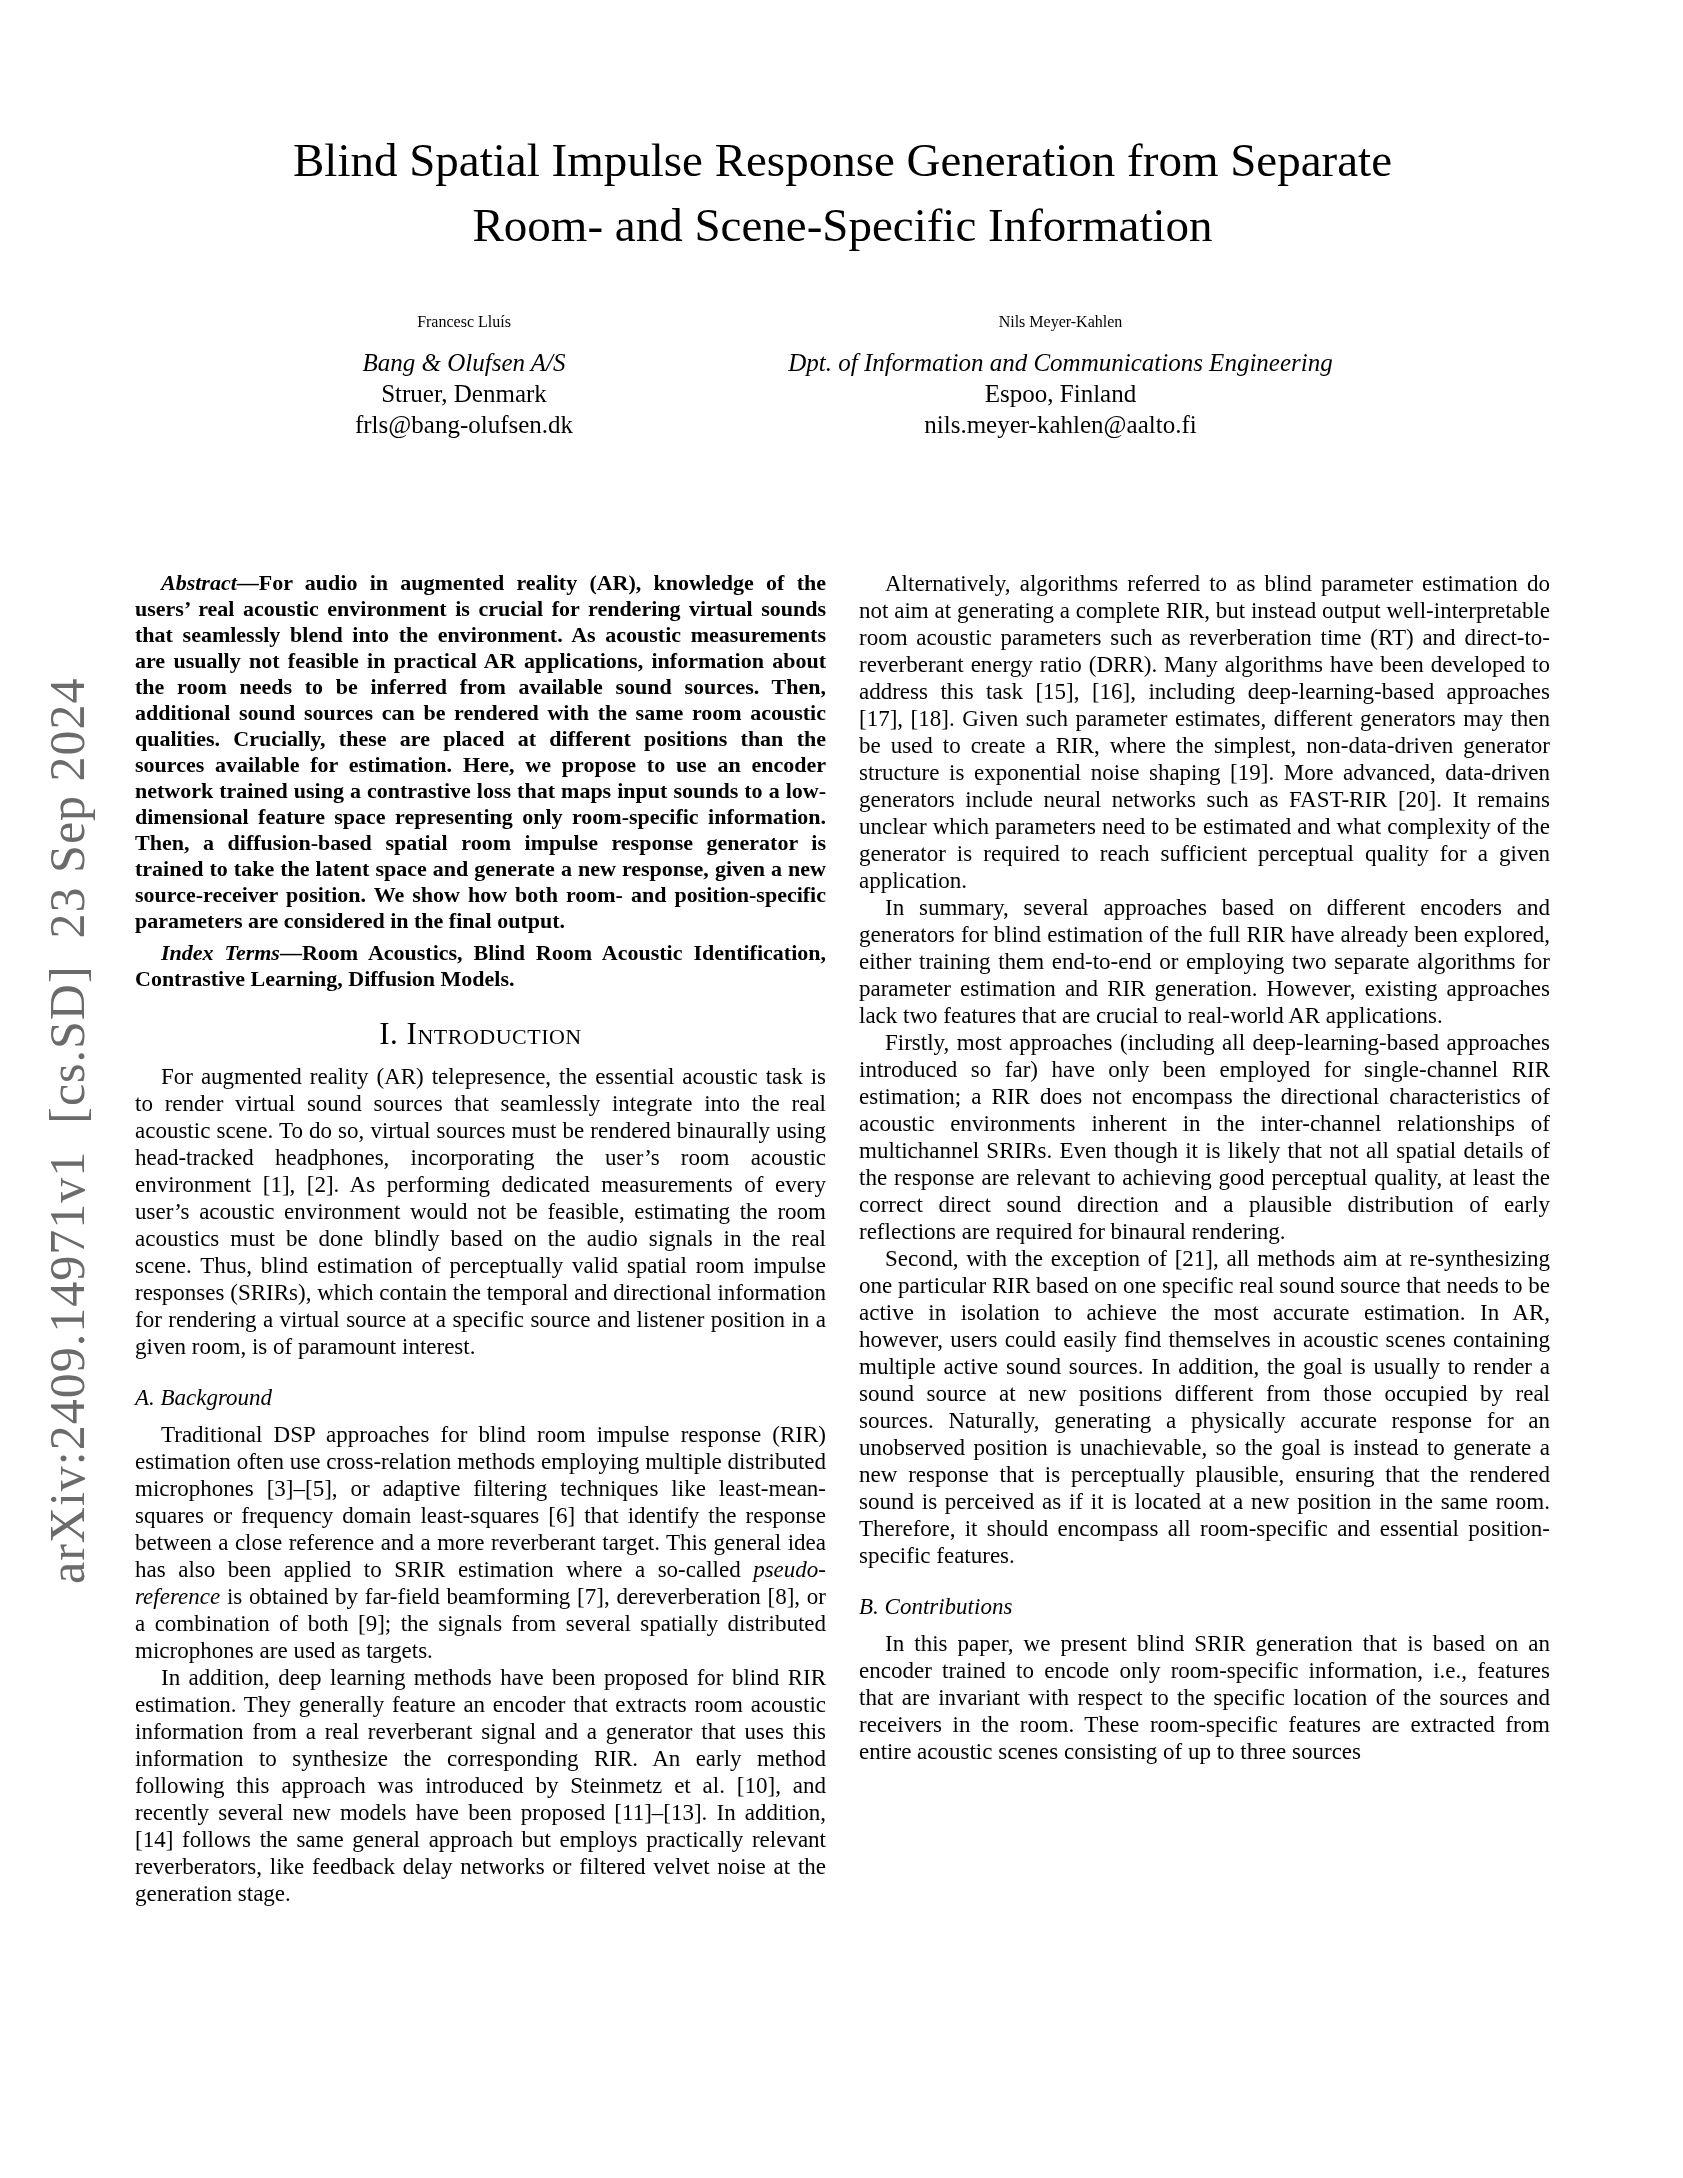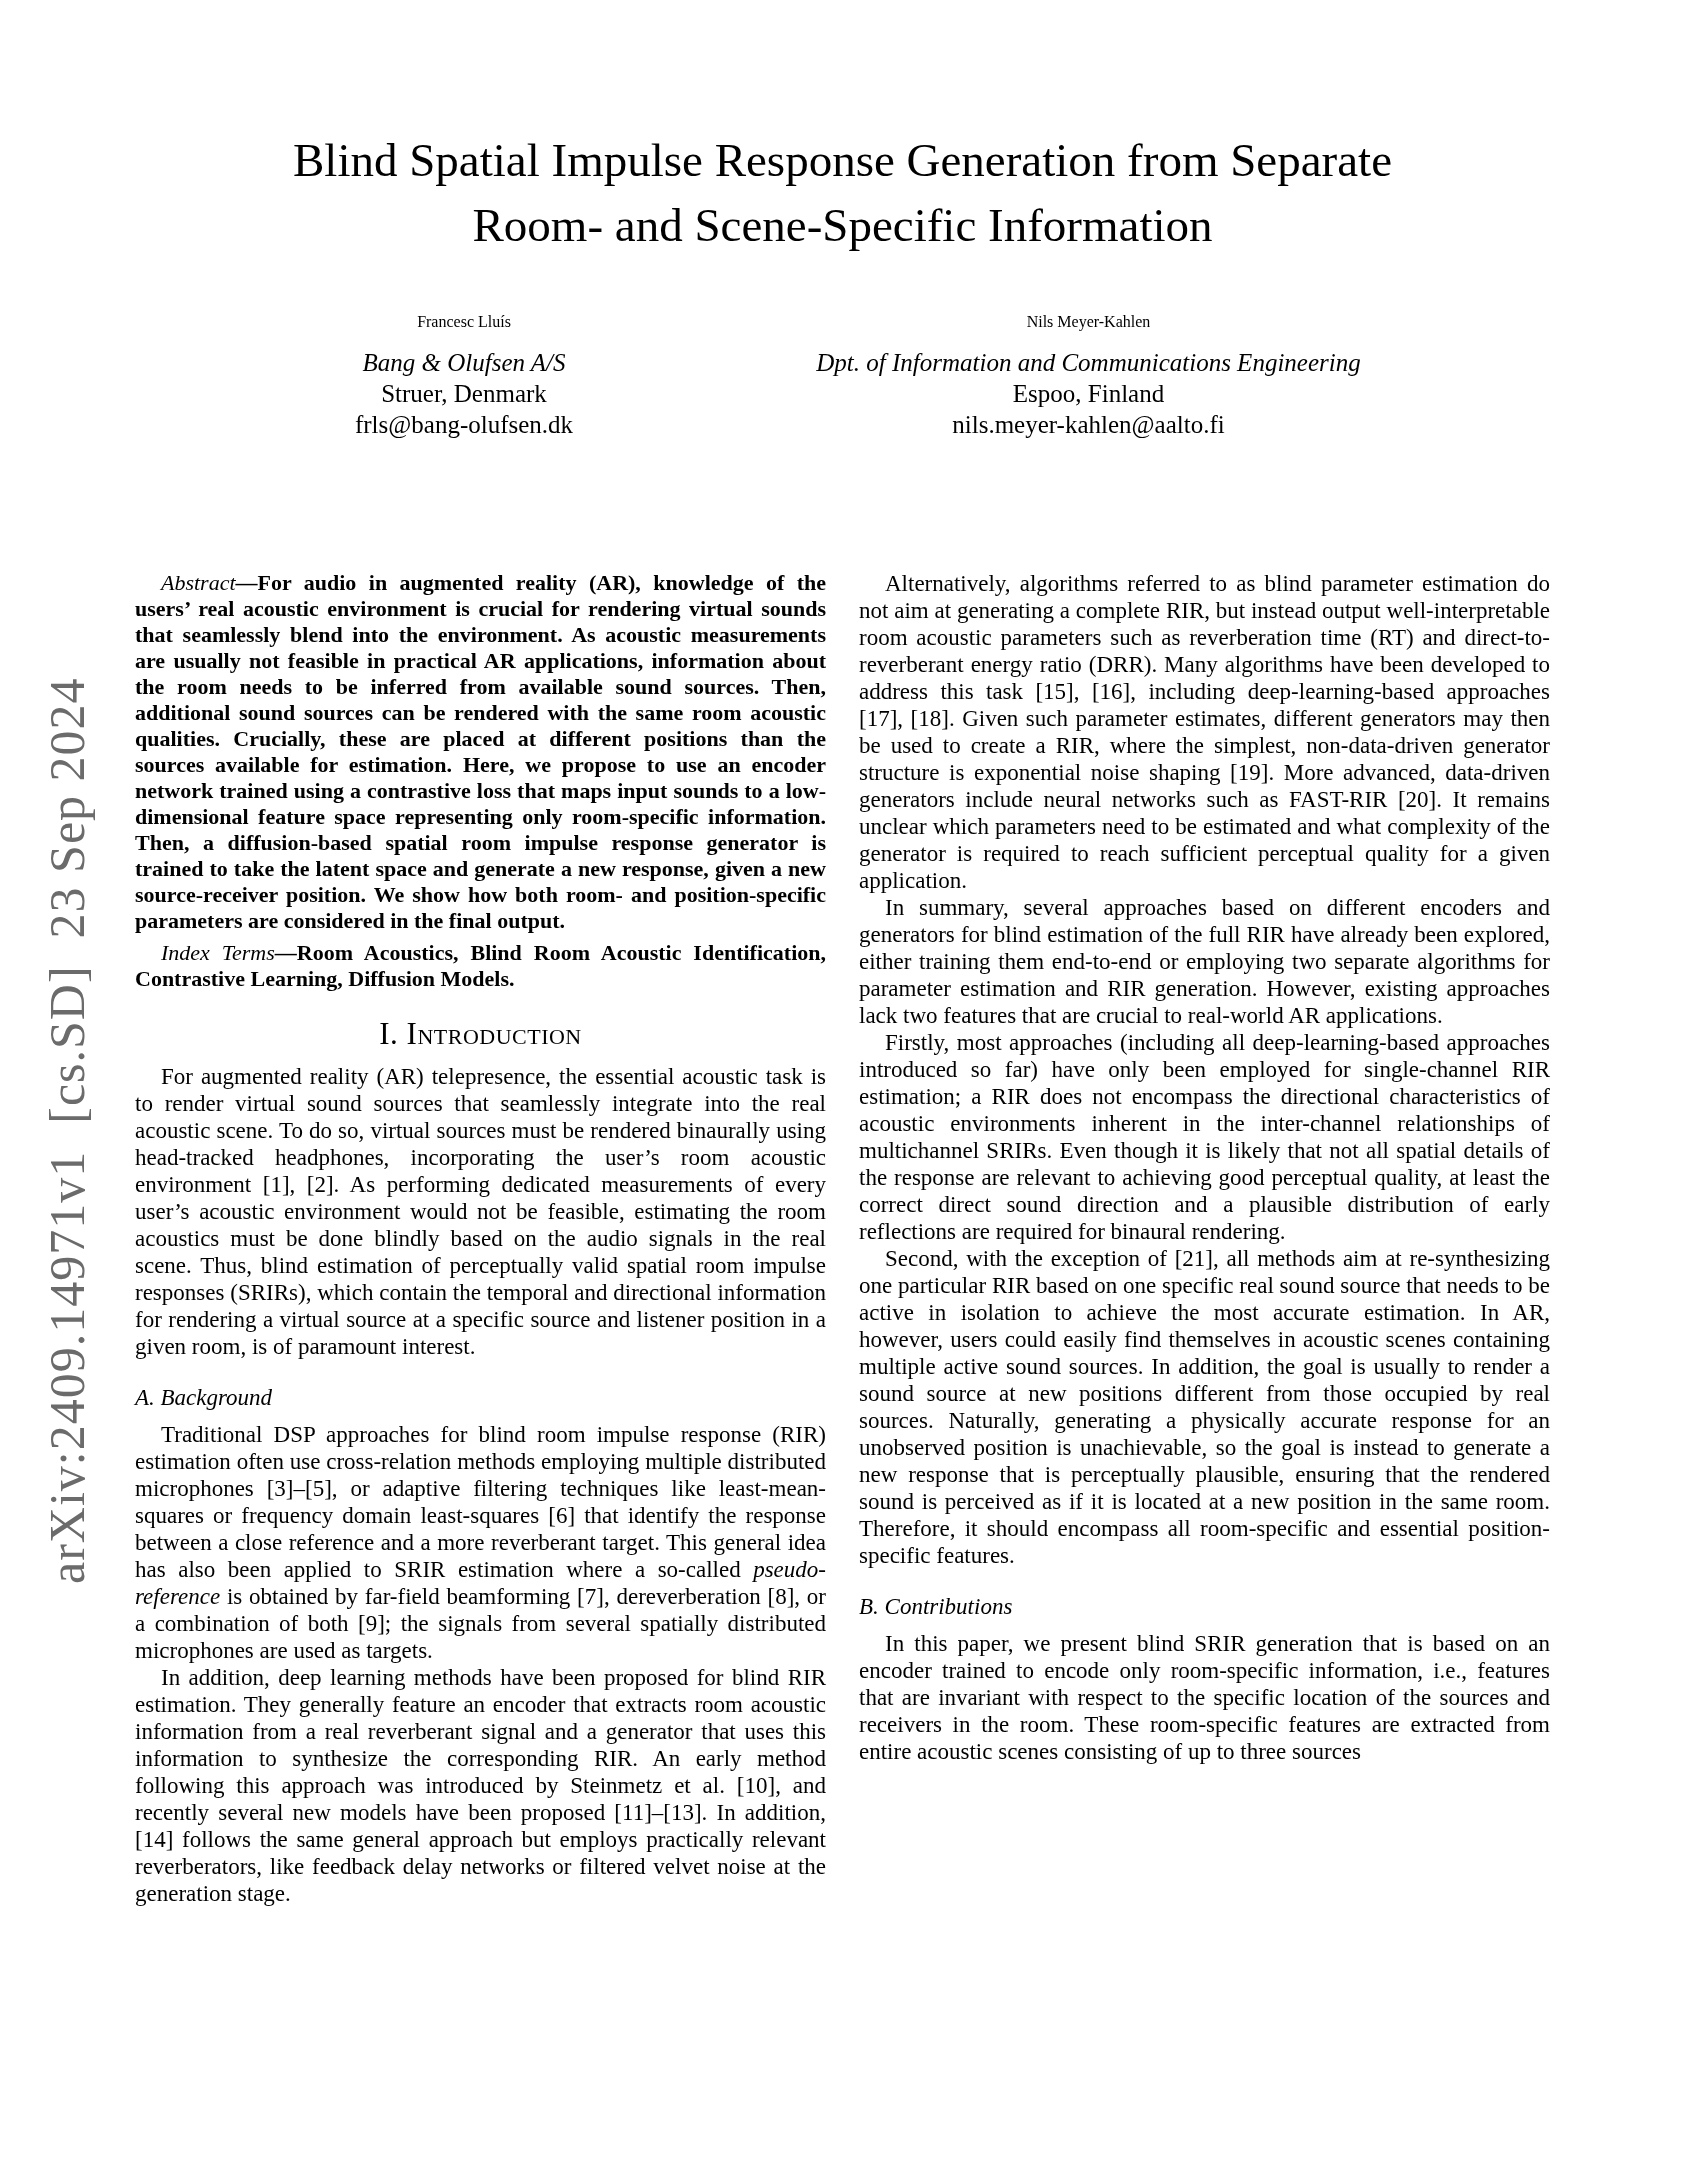--- a/index.html
+++ b/index.html
@@ -44,21 +44,21 @@
     position: absolute;
     top: 305px;
     left: 0;
     width: 100%;
   }
   .author-block {
     position: absolute;
     text-align: center;
   }
   .author-block.first  { left: 147px; width: 634px; }
-  .author-block.second { left: 762px; width: 653px; }
+  .author-block.second { left: 734px; width: 653px; }
   .author-name {
     font-size: 16px;
     line-height: 34px;
     margin-bottom: 8px;
   }
   .author-line {
     font-size: 25px;
     line-height: 31px;
   }
   .italic { font-style: italic; }
@@ -77,21 +77,21 @@
     text-indent: 26px;
   }
   .abstract, .index-terms {
     font-weight: bold;
     font-size: 22px;
     line-height: 26px;
   }
   .index-terms { margin-top: 6px !important; }
   .lead-in {
     font-style: italic;
-    font-weight: normal;
+    font-weight: bold;
   }
   .section-heading {
     text-align: center;
     font-size: 31px;
     font-weight: normal;
     font-variant: small-caps;
     letter-spacing: 0.5px;
     margin: 28px 0 16px 0;
   }
   .subsection-heading {

